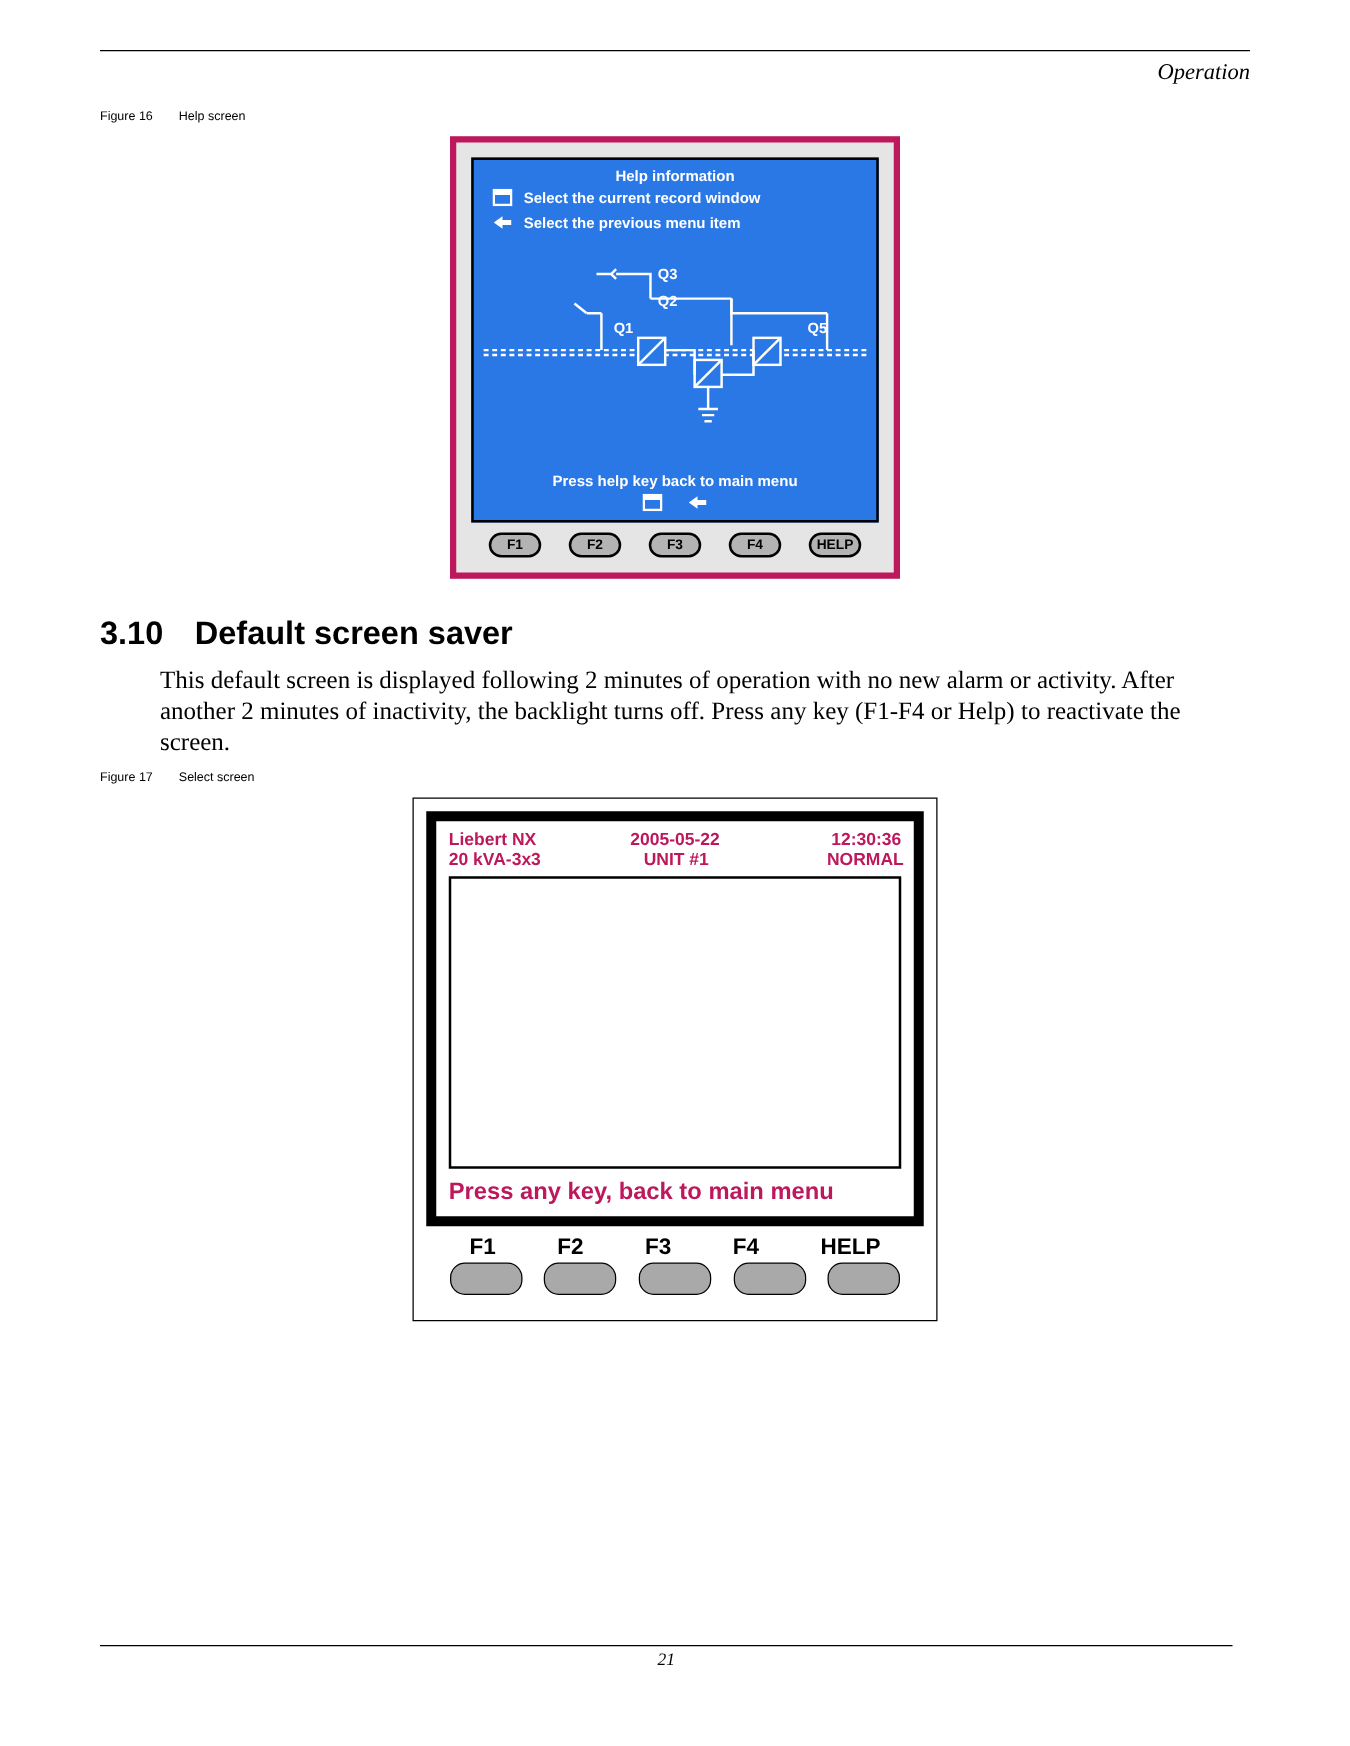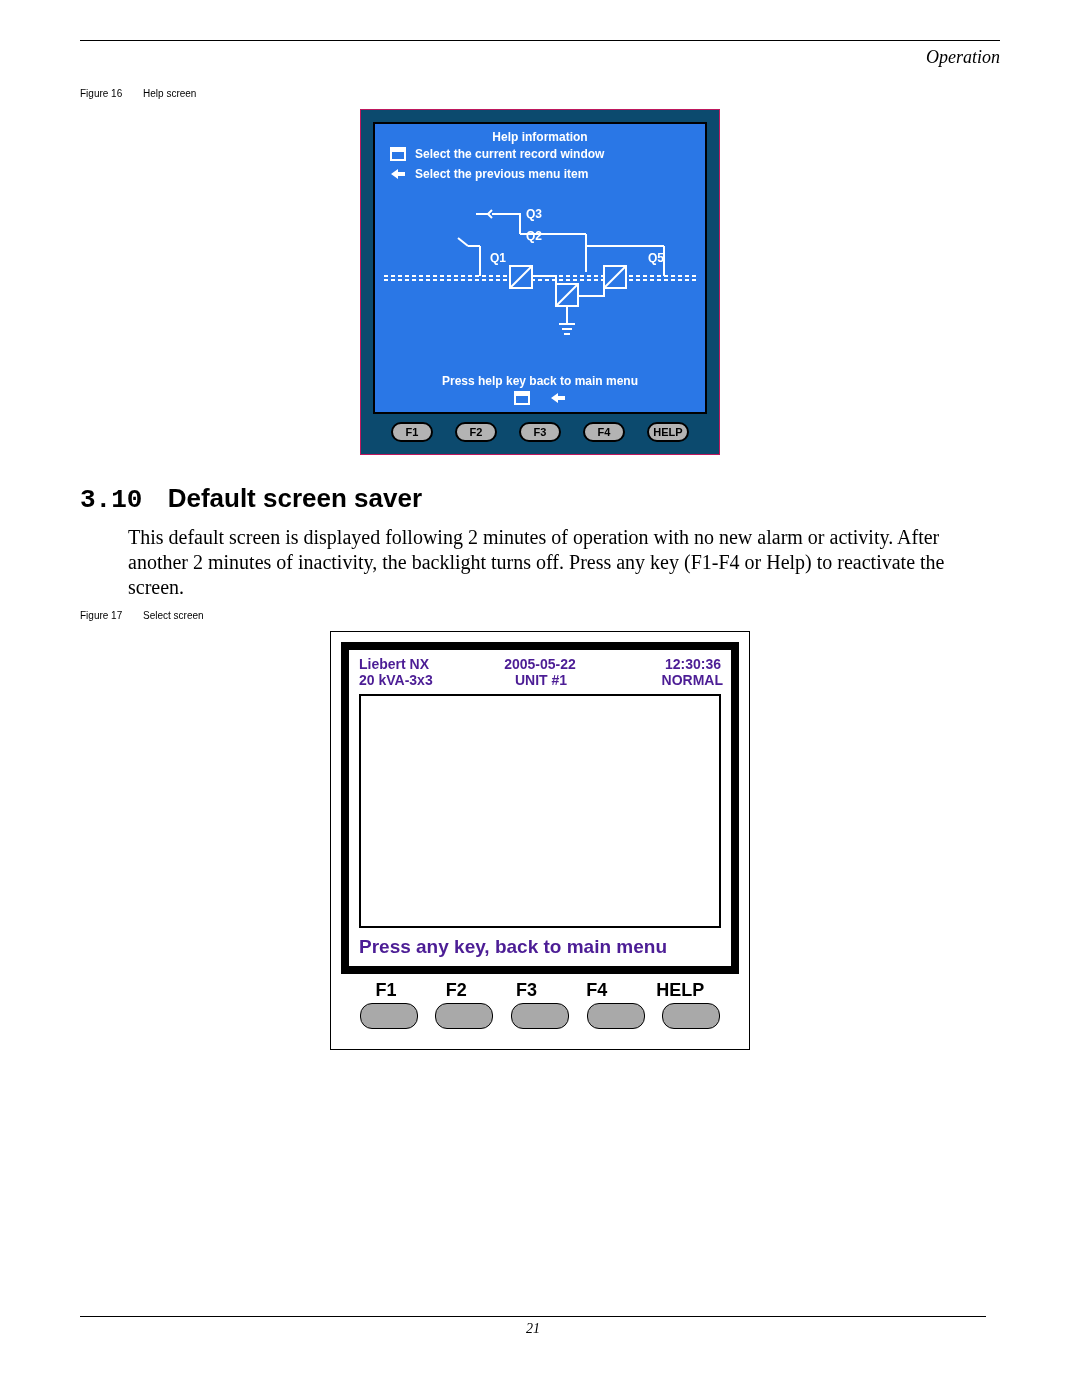--- a/index.html
+++ b/index.html
@@ -36,23 +36,23 @@
     margin: 8px 0 10px 0;
   }
   .fig-label { margin-right: 18px; }
 
   
   .fig16-wrap {
     width: 360px;
     margin: 0 auto 28px auto;
   }
   .bezel-gray {
-    background: #0c4a6e;
+    background: #e5e5e5;
     padding: 12px;
-    border: 1px solid #be185d;
+    border: 5px solid #be185d;
     box-sizing: border-box;
   }
   .blue-screen {
     background: #2a77e6;
     border: 2px solid #000;
     width: 100%;
     height: 292px;
     box-sizing: border-box;
     color: #fff;
     font-size: 12px;
@@ -118,21 +118,21 @@
     box-sizing: border-box;
   }
 
   
   h2.section {
     font-family: Arial, Helvetica, sans-serif;
     font-size: 26px;
     font-weight: bold;
     margin: 26px 0 10px 0;
   }
-  .sec-no { margin-right: 18px; font-family: Liberation Mono, monospace; }
+  .sec-no { margin-right: 18px; }
   .body-text {
     font-family: Georgia, 'Century Schoolbook', serif;
     font-size: 20px;
     line-height: 1.25;
     margin: 0 0 10px 48px;
   }
 
   
   .fig17-wrap {
     width: 420px;
@@ -147,21 +147,21 @@
   .device-black {
     background: #000;
     padding: 8px;
   }
   .lcd {
     background: #fff;
     width: 100%;
     box-sizing: border-box;
     font-family: Arial, Helvetica, sans-serif;
     font-size: 14px;
-    color: #4c1d95;
+    color: #be185d;
   }
   .lcd-header {
     display: flex;
     justify-content: space-between;
     padding: 6px 10px 0 10px;
     font-weight: bold;
   }
   .lcd-header .col { width: 33%; }
   .lcd-header .c { text-align: center; }
   .lcd-header .r { text-align: right; }

